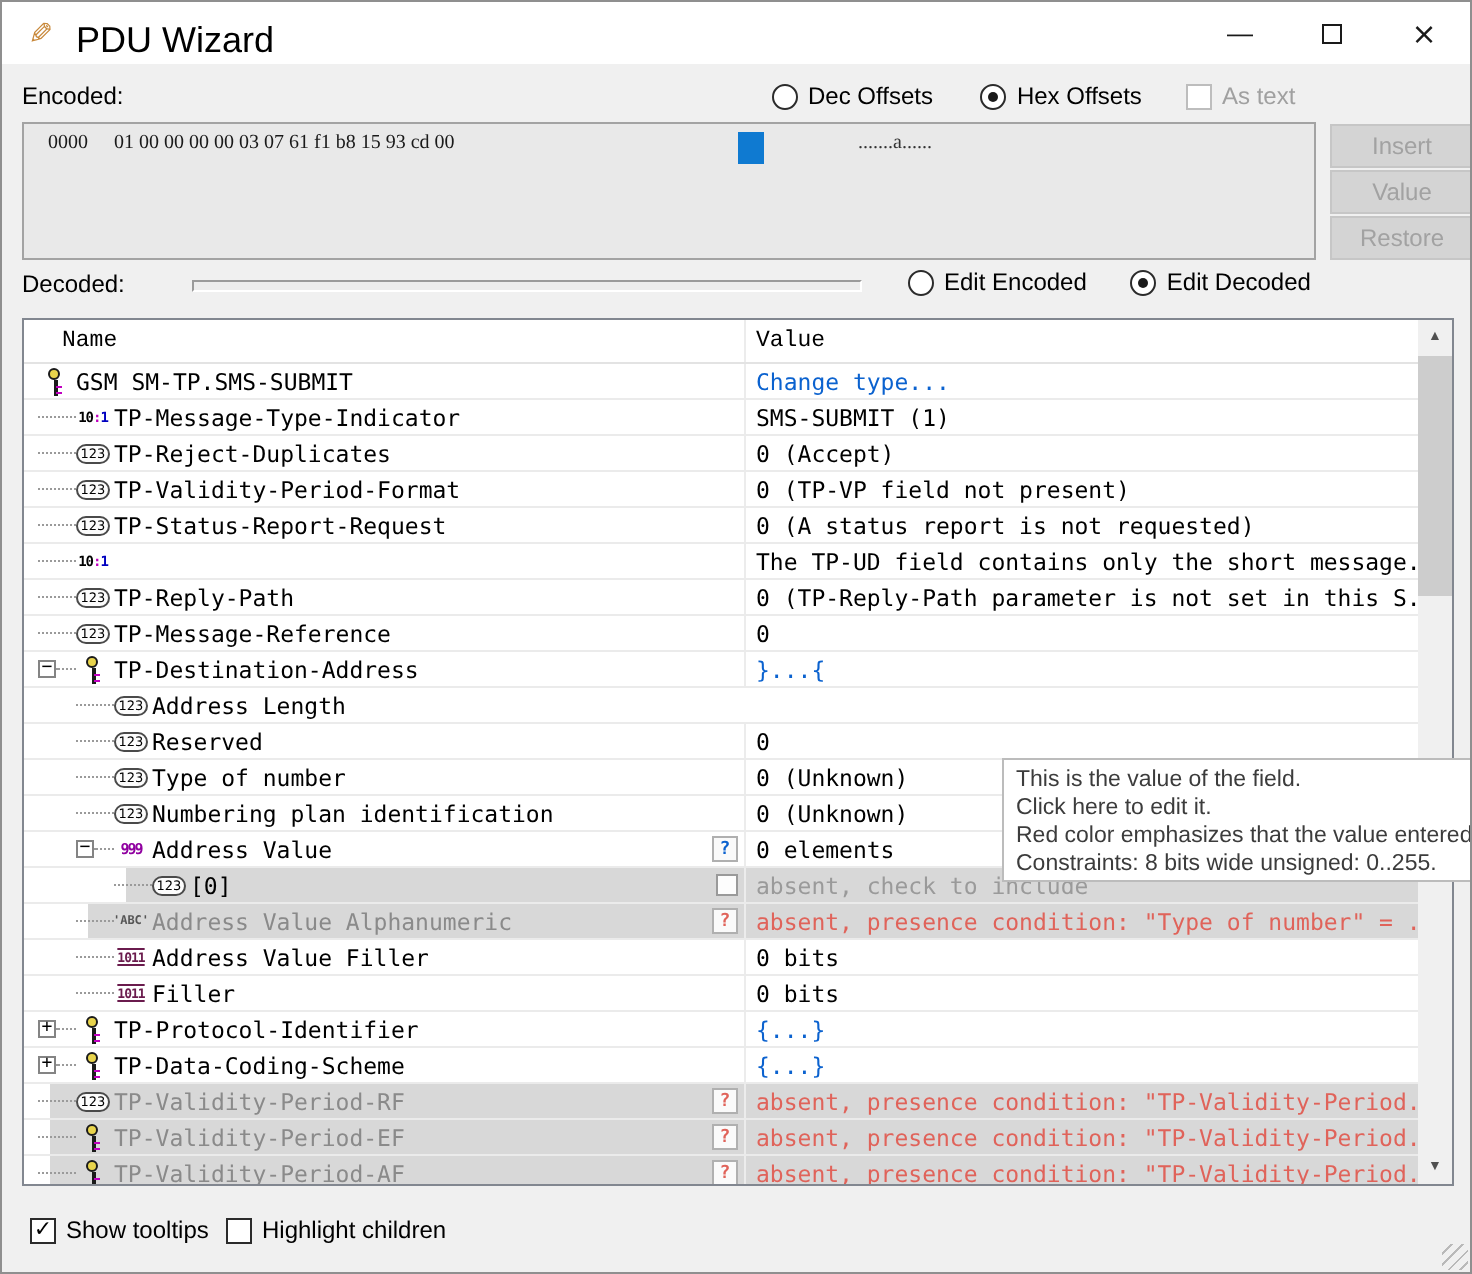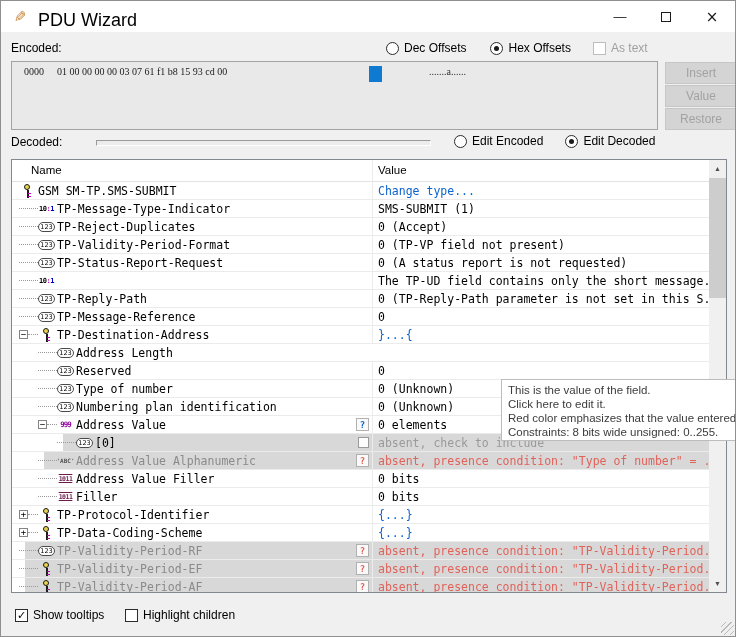--- a/index.html
+++ b/index.html
@@ -49,21 +49,21 @@
               justify-content:center; font-size:12px; }
 
   .groove { position:absolute; left:95px; top:139px; width:335px; height:6px;
             border:1px solid; border-color:#9a9a9a #ffffff #ffffff #9a9a9a; background:#ececec; }
 
   
   .tree { position:absolute; left:10px; top:158px; width:716px; height:434px;
           background:#fff; border:1px solid #828790; overflow:hidden; }
   .thead { position:absolute; left:0; top:0; width:697px; height:22px; display:flex;
            border-bottom:1px solid #e3e3e3; background:#fff;
-           font-family:Liberation Sans, sans-serif; font-size:11.5px; }
+           font-family:Liberation Mono, monospace; font-size:11.5px; }
   .thead .h-name { width:360px; padding:4px 0 0 19px; }
   .thead .h-val  { flex:1; padding:4px 0 0 5px; border-left:1px solid #ececec; }
   .rows { position:absolute; left:0; top:22px; width:697px; height:412px; overflow:hidden; }
   .trow { display:flex; height:18px; border-bottom:1px solid #ebebeb;
           font-family:"DejaVu Sans Mono", monospace; font-size:11.5px; }
   .ncell { width:360px; display:flex; align-items:center; overflow:hidden; }
   .vcell { flex:1; display:flex; align-items:center; border-left:1px solid #ececec;
            padding-left:5px; overflow:hidden; white-space:nowrap; }
   .conn { border-top:1px dotted #9a9a9a; height:1px; flex:0 0 auto; }
   .expander { width:9px; height:9px; border:1px solid #848484; background:#fff; color:#000;
@@ -512,21 +512,21 @@
       <div>Click here to edit it.</div>
       <div>Red color emphasizes that the value entered</div>
       <div>Constraints: 8 bits wide unsigned: 0..255.</div>
     </div>
 
   <div id="footer-checks">
       <div class="check" style="position: absolute; left: 14px; top: 607px;">
         <span class="box">✓</span>
         <span class="t">Show tooltips</span>
       </div>
-      <div class="check" style="position: absolute; left: 124px; top: 607px;">
+      <div class="check" style="position: absolute; left: 112px; top: 607px;">
         <span class="box"></span>
         <span class="t">Highlight children</span>
       </div>
     </div>
   <div class="btn default" style="left:573px; top:604px; width:77px;">
       <span>OK</span>
     </div>
   <div class="btn" style="left:658px; top:604px; width:72px;">
       <span>Cancel</span>
     </div>

